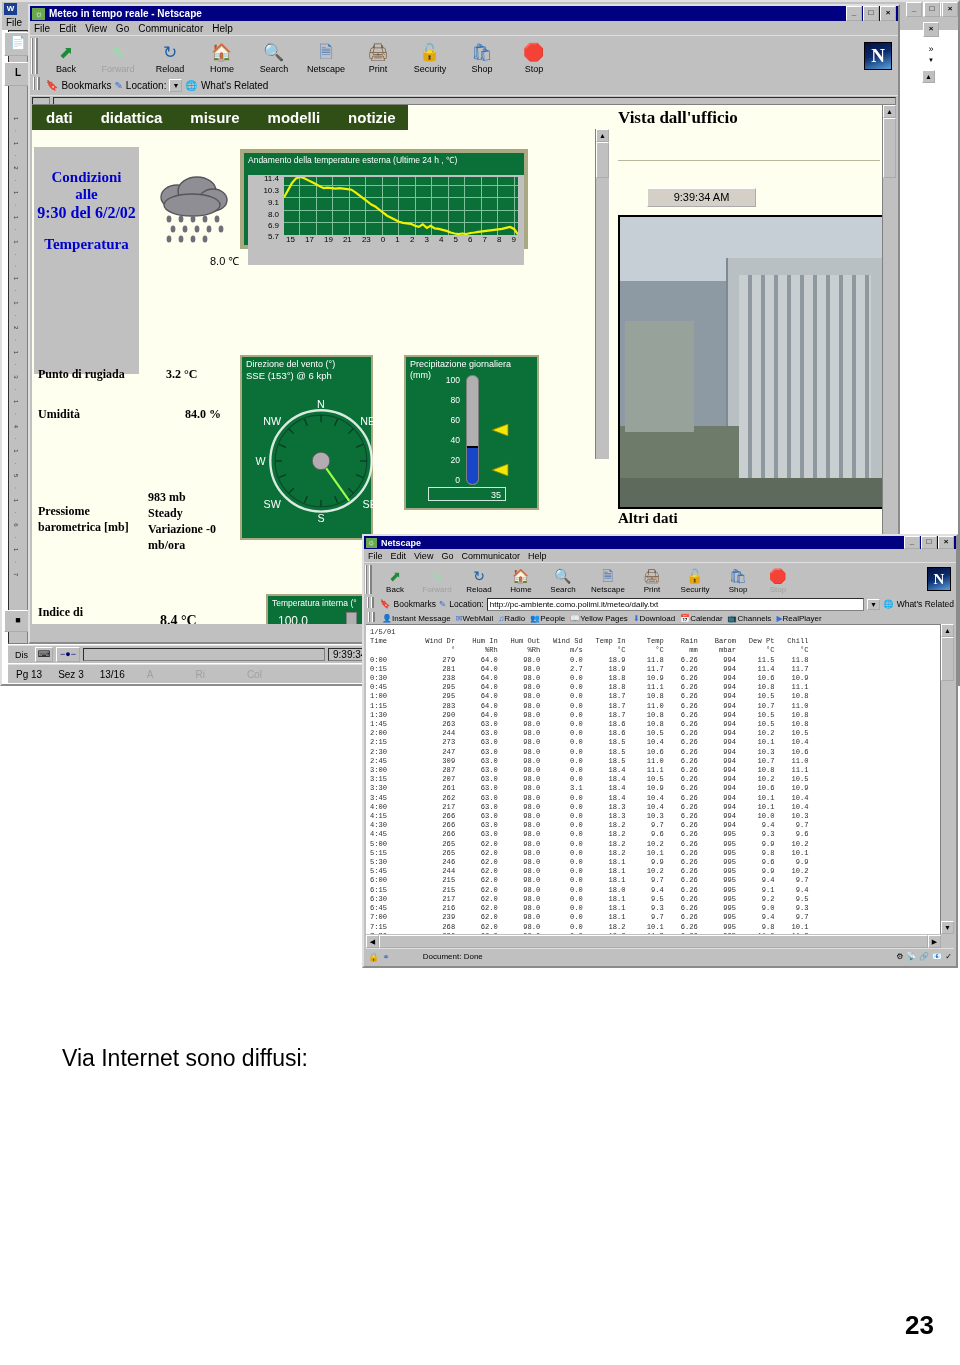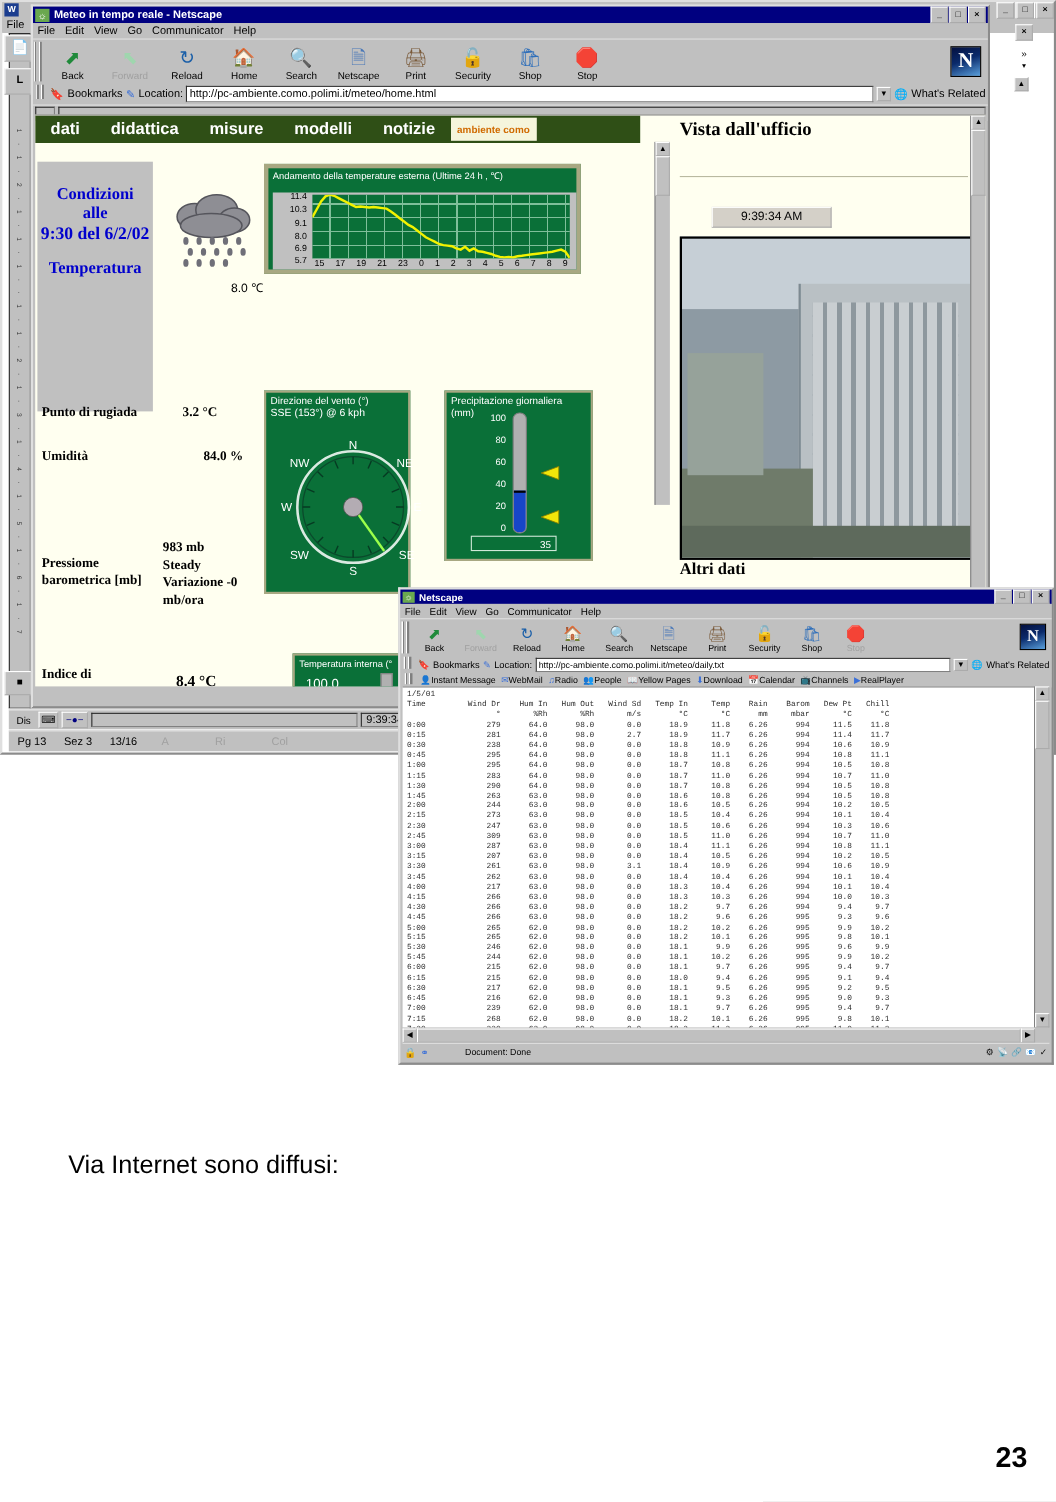--- a/index.html
+++ b/index.html
@@ -136,29 +136,28 @@
     <div style="flex:1;"></div>
     <div class="nlogo" style="margin:4px 6px 6px 0;">N</div>
   </div>
 
   <div class="locbar" style="height:17px;">
     <span class="tb-grip" style="height:13px;margin:0 3px 0 1px;"></span>
     <span style="color:#5a4fcf;">🔖</span>
     <span>Bookmarks</span>
     <span style="color:#3a6fd8;">✎</span>
     <span>Location:</span>
-    <span class="locinput">http://pc-ambiente.como.polimi.it/meteo/home.html</span>
     <span class="sbbtn">▼</span>
     <span style="color:#2f6fba;">🌐</span>
     <span>What's Related</span>
   </div>
 
   <div style="position:absolute;left:2px;top:98px;right:2px;bottom:18px;background:#fffff0;border-top:1px solid #808080;overflow:hidden;">
 
-    <div class="navbar" style="width:550px;">
+    <div class="navbar" style="width:376px;">
       <a>dati</a>
       <a>didattica</a>
       <a>misure</a>
       <a>modelli</a>
       <a>notizie</a>
       <span class="logo">ambiente como</span>
     </div>
 
     <div style="position:absolute;left:586px;top:3px;font-family:'Liberation Serif',serif;font-size:17px;font-weight:bold;color:#000;">Vista dall'ufficio</div>
     <div style="position:absolute;left:586px;top:55px;width:262px;height:1px;background:#b9b9a0;"></div>
@@ -226,21 +225,21 @@
 Steady
 Variazione -0 mb/ora</span>
     </div>
     <div class="datarow" style="position:absolute;left:6px;top:500px;width:200px;line-height:15px;">
       <span>Indice di</span>
       <span style="position:absolute;left:122px;top:8px;font-size:14px;">8.4 °C</span>
     </div>
 
     <div class="gauge" style="position:absolute;left:208px;top:44px;width:288px;height:100px;border:4px solid #a8a882;">
       <div class="gtitle" style="font-size:8.5px;">Andamento della temperature  esterna (Ultime 24 h  , ℃)</div>
-      <div style="position:absolute;left:4px;top:22px;width:276px;height:70px;background:#c0c0c0;">
+      <div style="position:absolute;left:4px;top:22px;width:276px;height:90px;background:#c0c0c0;">
 
         <div style="position:absolute;left:0;top:0;width:34px;height:100%;font-size:8px;color:#000;text-align:right;">
           <div style="position:absolute;right:3px;top:-1px;">11.4</div>
           <div style="position:absolute;right:3px;top:11px;">10.3</div>
           <div style="position:absolute;right:3px;top:23px;">9.1</div>
           <div style="position:absolute;right:3px;top:35px;">8.0</div>
           <div style="position:absolute;right:3px;top:46px;">6.9</div>
           <div style="position:absolute;right:3px;top:57px;">5.7</div>
         </div>
 

